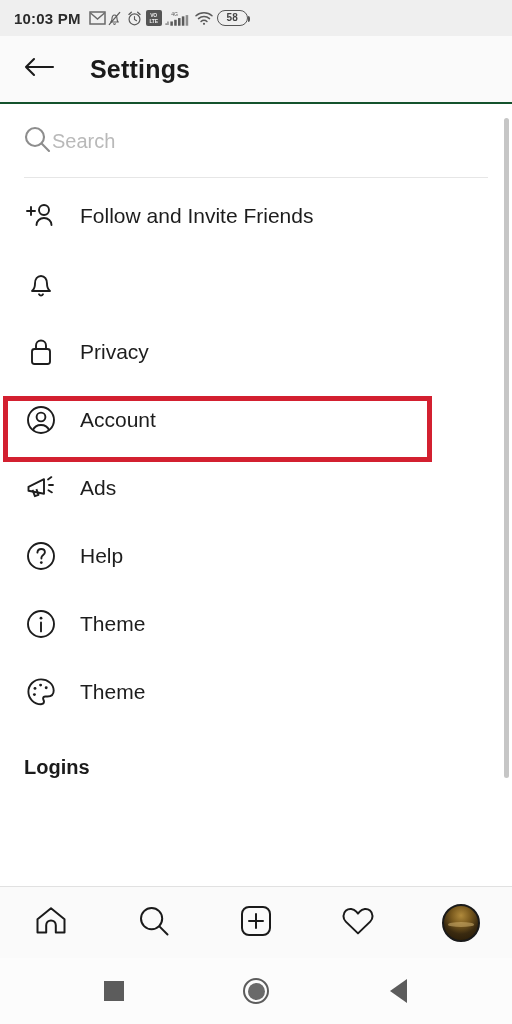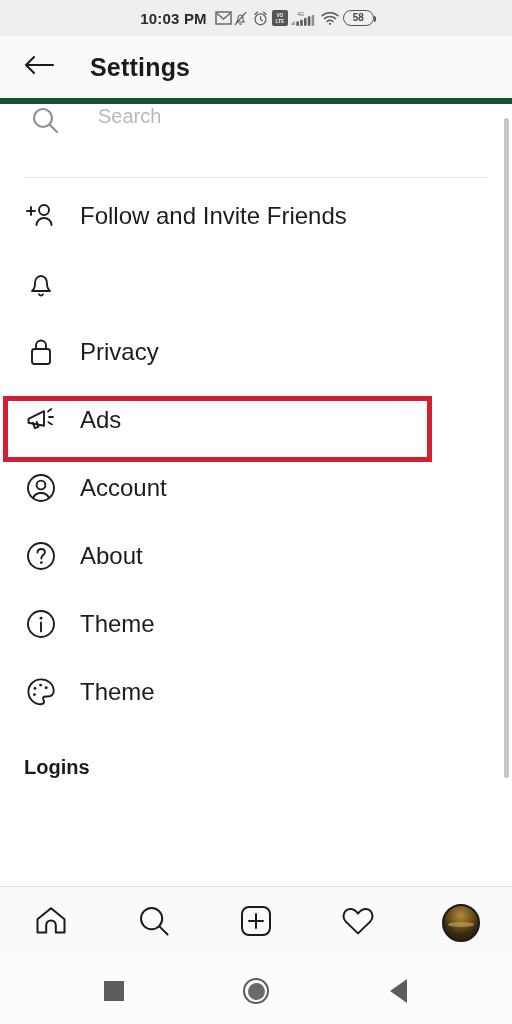--- a/index.html
+++ b/index.html
@@ -8,21 +8,21 @@
     font-family:"Liberation Sans", sans-serif;
     background:#ffffff;
     overflow:hidden;
   }
   #app { position:relative; width:512px; height:1024px; background:#ffffff; }
 
   
   .statusbar {
     position:absolute; top:0; left:0; width:512px; height:36px;
     background:#efefef;
-    display:flex; align-items:center; justify-content:center;
+    display:flex; align-items:center; justify-content:flex-start;
     padding:0 12px 0 14px;
   }
   .sb-left { display:flex; align-items:center; gap:8px; }
   .sb-clock { font-size:15px; font-weight:bold; color:#2b2b2b; letter-spacing:.2px; }
   .sb-right { display:flex; align-items:center; gap:3px; }
   .ic { display:block; }
   .volte-badge {
     width:16px; height:16px; background:#555; border-radius:2px;
     display:flex; flex-direction:column; align-items:center; justify-content:center;
     line-height:6px;
@@ -34,47 +34,47 @@
   }
   .batt span { font-size:10px; color:#444; font-weight:600; line-height:1; }
   .batt::after{
     content:""; position:absolute; right:-3px; top:5px;
     width:2px; height:6px; background:#555; border-radius:0 2px 2px 0;
   }
 
   
   .appbar {
     position:absolute; top:36px; left:0; width:512px; height:68px;
-    background:#fafafa; border-bottom:6px solid #14532d;
+    background:#fafafa; border-bottom:2px solid #14532d;
     display:flex; align-items:center; padding-left:18px; gap:30px;
   }
   .back-btn { width:42px; height:42px; display:flex; align-items:center; justify-content:center; cursor:pointer; }
   .appbar-title { font-size:25px; font-weight:bold; color:#1b1b1b; letter-spacing:.2px; }
 
   
   .content {
     position:absolute; top:105px; left:0; width:512px; height:781px;
     background:#ffffff;
   }
 
   
   .search-row {
-    height:72px; display:flex; padding-left:30px; gap:38px;
+    height:72px; display:flex; align-items:center; padding-left:22px; 
   }
   .search-ph { font-size:20px; color:#b9b9b9; }
   .search-rule { height:1px; background:#e6e6e6; margin:0 24px; }
 
   
   .menu { padding-top:4px; }
   .menu-item {
     height:68px; display:flex; align-items:center; padding-left:24px; gap:22px;
     cursor:pointer; position:relative;
   }
   .menu-icon { width:34px; height:34px; display:flex; align-items:center; justify-content:center; flex:0 0 34px; }
-  .menu-label { font-size:24px; color:#1d1d1d; }
+  .menu-label { font-size:21px; color:#1d1d1d; }
 
   .section-head {
     padding:30px 12px 0 24px; font-size:20px; font-weight:bold; color:#1b1b1b;
   }
 
   
   .highlight-box {
     position:absolute; left:3px; top:291px; width:429px; height:66px;
     border:5px solid #d32030; pointer-events:none; z-index:5;
   }
@@ -232,49 +232,49 @@
             <rect x="5" y="13" width="18" height="15" rx="2.5" fill="none" stroke="#1d1d1d" stroke-width="1.9"></rect>
             <path d="M9 13v-3.5a5 5 0 0 1 10 0V13" fill="none" stroke="#1d1d1d" stroke-width="1.9"></path>
           </svg>
         </span>
         <span class="menu-label">Privacy</span>
       </div>
 
 
       <div class="menu-item">
         <span class="menu-icon">
+          <svg width="32" height="32" viewBox="0 0 32 32">
+            <circle cx="16" cy="16" r="13" fill="none" stroke="#1d1d1d" stroke-width="1.9"></circle>
+            <circle cx="16" cy="13" r="4.4" fill="none" stroke="#1d1d1d" stroke-width="1.9"></circle>
+            <path d="M7.8 26.4c1.4-3.4 4.5-5.4 8.2-5.4s6.8 2 8.2 5.4" fill="none" stroke="#1d1d1d" stroke-width="1.9"></path>
+          </svg>
+        </span>
+        <span class="menu-label">Account</span>
+      </div>
+
+      <div class="menu-item">
+        <span class="menu-icon">
           <svg width="32" height="30" viewBox="0 0 32 30">
             <path d="M3.5 13.8 19 6.2v14.5L3.5 17.8z" fill="none" stroke="#1d1d1d" stroke-width="1.9" stroke-linejoin="round"></path>
             <path d="M7.5 16.8l2.4 6.4 3.6-1.4-2.1-5.6" fill="none" stroke="#1d1d1d" stroke-width="1.9" stroke-linejoin="round"></path>
             <path d="M23 6.5l3.4-2.4M24 12h4M23.4 17.2l3.6 2.2" fill="none" stroke="#1d1d1d" stroke-width="1.8" stroke-linecap="round"></path>
           </svg>
         </span>
         <span class="menu-label">Ads</span>
       </div>
 
       <div class="menu-item">
         <span class="menu-icon">
           <svg width="32" height="32" viewBox="0 0 32 32">
             <circle cx="16" cy="16" r="13" fill="none" stroke="#1d1d1d" stroke-width="1.9"></circle>
-            <circle cx="16" cy="13" r="4.4" fill="none" stroke="#1d1d1d" stroke-width="1.9"></circle>
-            <path d="M7.8 26.4c1.4-3.4 4.5-5.4 8.2-5.4s6.8 2 8.2 5.4" fill="none" stroke="#1d1d1d" stroke-width="1.9"></path>
-          </svg>
-        </span>
-        <span class="menu-label">Account</span>
-      </div>
-
-      <div class="menu-item">
-        <span class="menu-icon">
-          <svg width="32" height="32" viewBox="0 0 32 32">
-            <circle cx="16" cy="16" r="13" fill="none" stroke="#1d1d1d" stroke-width="1.9"></circle>
             <path d="M12.4 12.6c.2-2.2 1.8-3.6 3.8-3.6 2.1 0 3.7 1.4 3.7 3.3 0 2.6-3.5 2.7-3.5 5.4v.8" fill="none" stroke="#1d1d1d" stroke-width="1.9" stroke-linecap="round"></path>
             <circle cx="16.3" cy="22.6" r="1.35" fill="#1d1d1d"></circle>
           </svg>
         </span>
-        <span class="menu-label">About</span>
+        <span class="menu-label">Help</span>
       </div>
 
       <div class="menu-item">
         <span class="menu-icon">
           <svg width="32" height="32" viewBox="0 0 32 32">
             <circle cx="16" cy="16" r="13" fill="none" stroke="#1d1d1d" stroke-width="1.9"></circle>
             <circle cx="16" cy="10.2" r="1.4" fill="#1d1d1d"></circle>
             <path d="M16 14.4v9" stroke="#1d1d1d" stroke-width="1.9" stroke-linecap="round"></path>
           </svg>
         </span>

